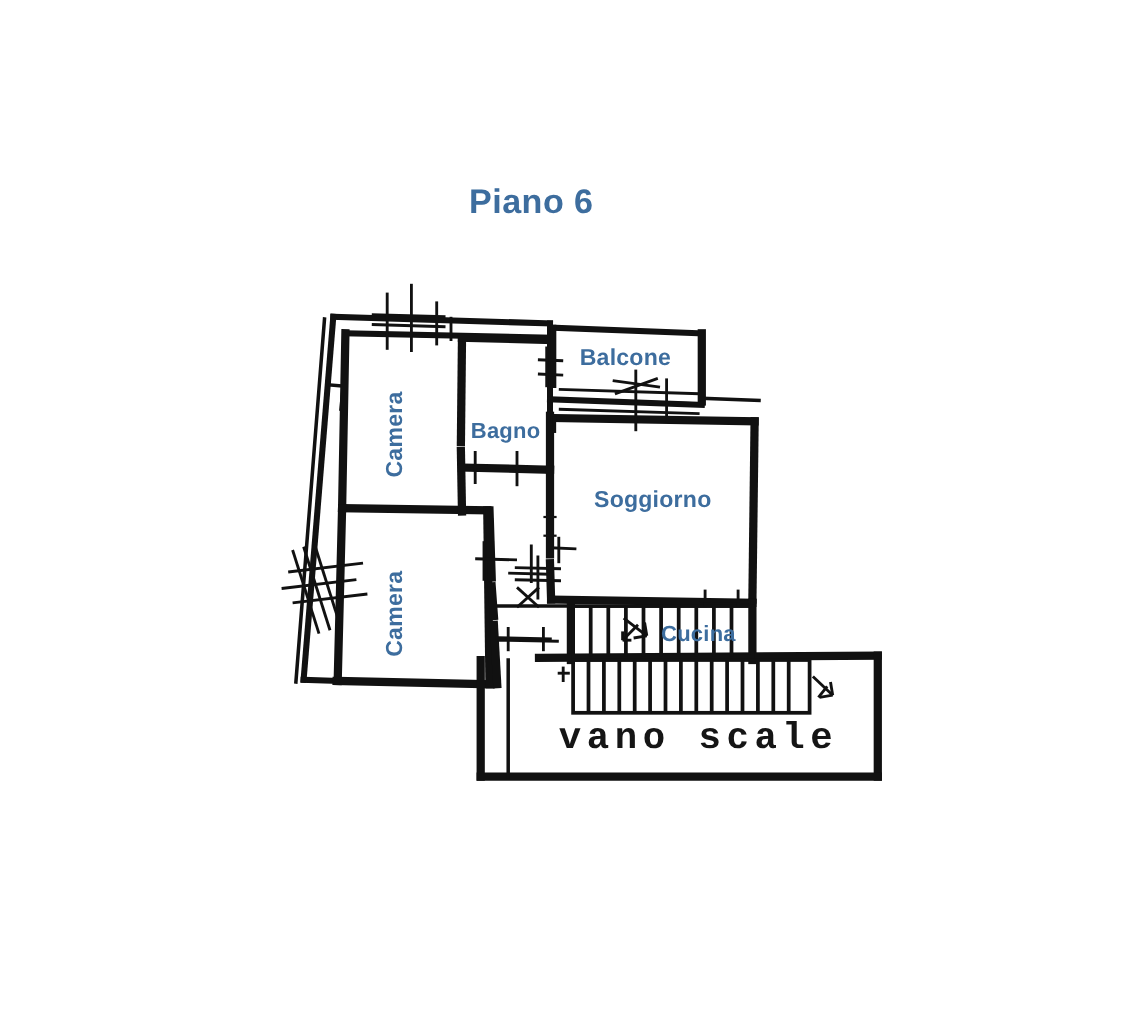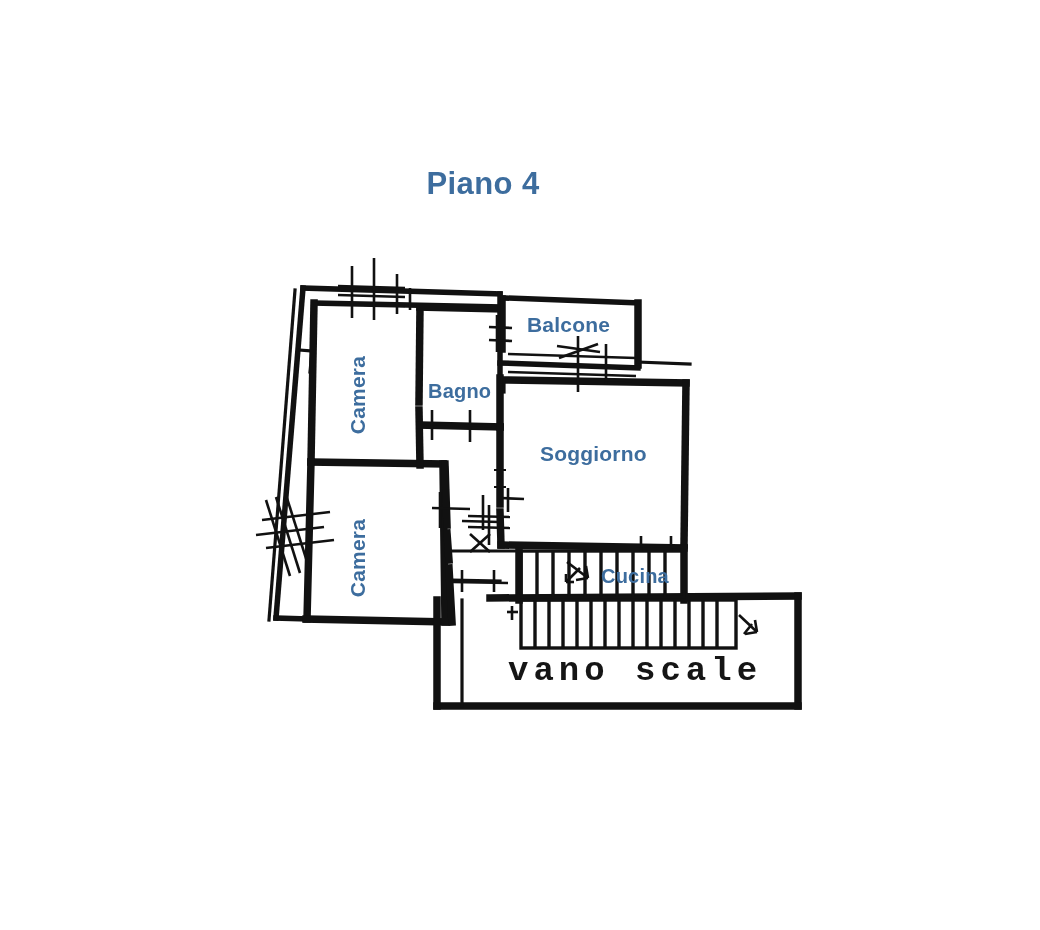--- a/index.html
+++ b/index.html
@@ -95,21 +95,21 @@
     fill: none;
     stroke-width: 3.4;
   }
 </style>
 </head>
 <body>
 
 <div id="floorplan-page">
 
   <div id="plan-title">
-    <span class="title-inner">Piano 4</span>
+    <span class="title-inner">Piano 6</span>
   </div>
 
   <div id="plan-svg-wrap">
     <svg id="plan-svg" viewBox="0 0 1040 930" xmlns="http://www.w3.org/2000/svg">
 
       <g>
 
         <path class="wall wall-med" d="M 303,288 L 500,294"></path>
 
         <path class="wall wall-med" d="M 303,288 L 276,618"></path>

